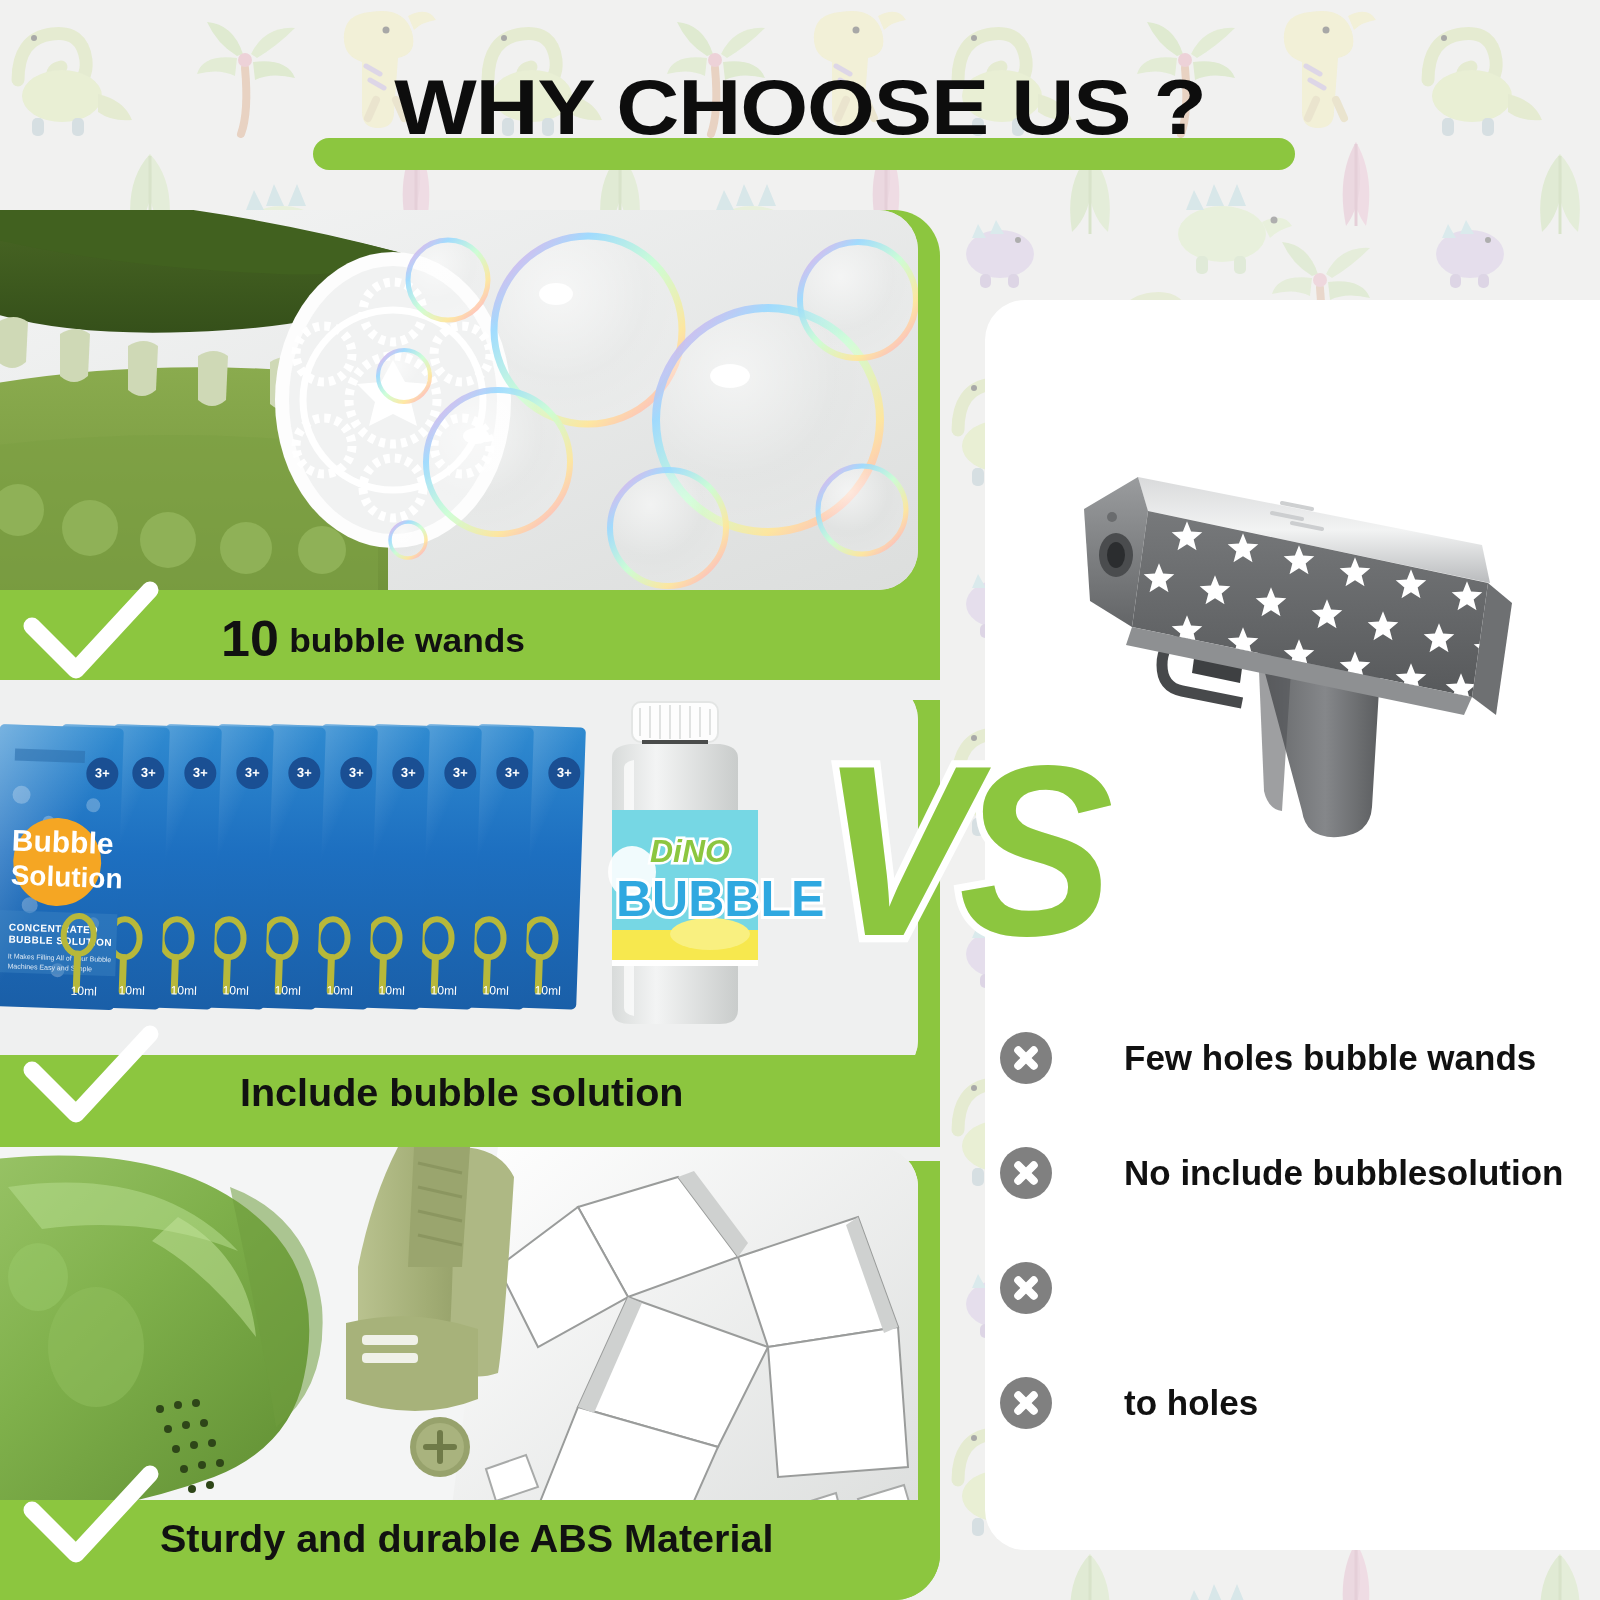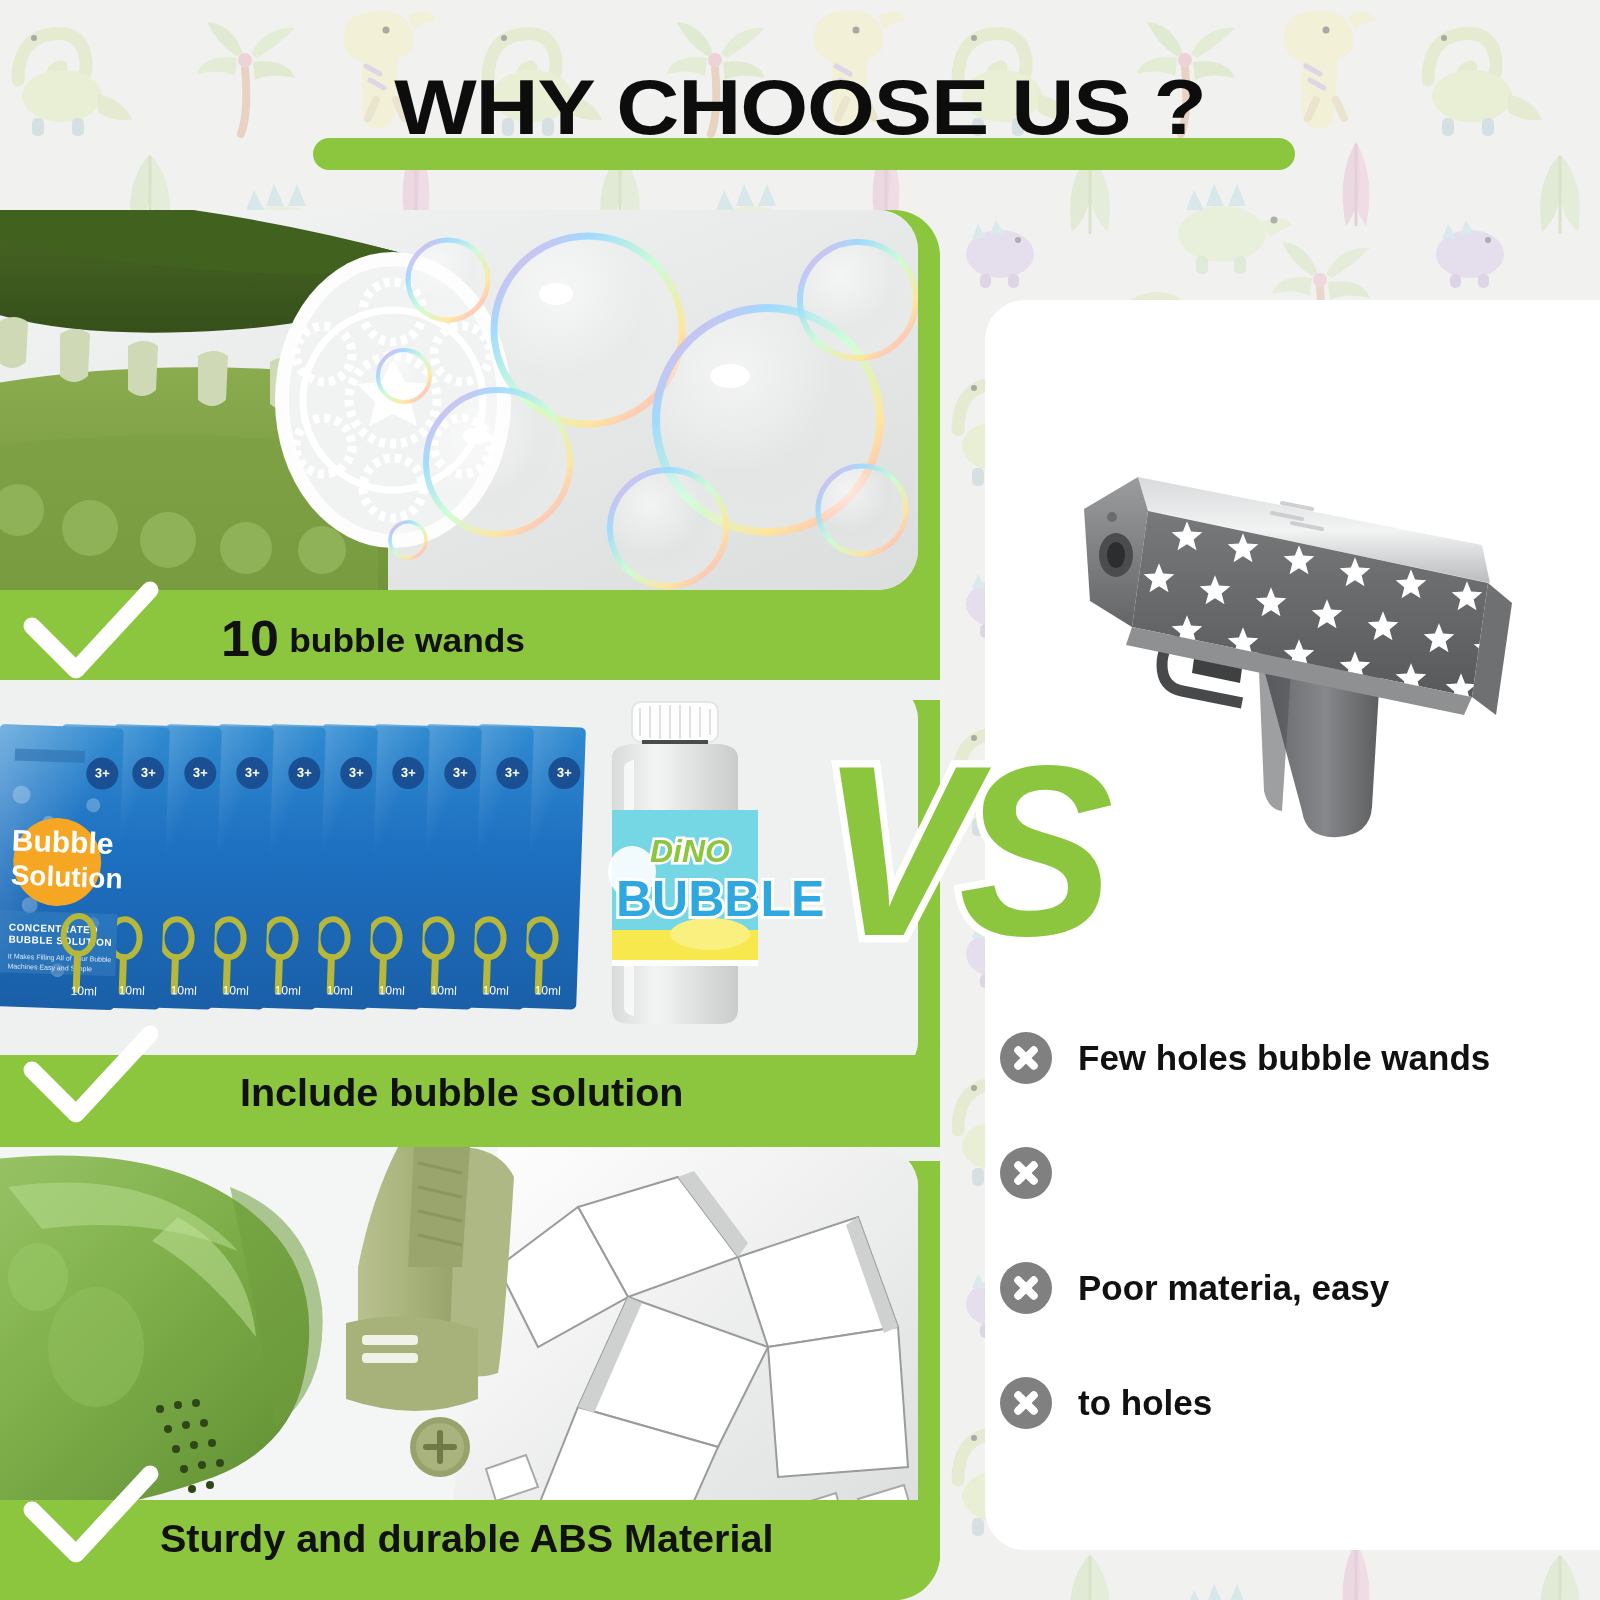--- a/index.html
+++ b/index.html
@@ -86,21 +86,21 @@
   .con-icon{
     width:52px;height:52px;border-radius:50%;background:#808080;
     flex:0 0 52px;position:relative;margin-right:26px;
   }
   .con-icon:before,.con-icon:after{
     content:"";position:absolute;left:50%;top:50%;width:30px;height:8px;
     background:#fff;border-radius:4px;
   }
   .con-icon:before{transform:translate(-50%,-50%) rotate(45deg);}
   .con-icon:after{transform:translate(-50%,-50%) rotate(-45deg);}
-  .con-text{font-size:35px;font-weight:bold;color:#111;white-space:nowrap;}
+  .con-text{font-size:35px;font-weight:bold;color:#111;white-space:nowrap;margin-left:46px;}
 
   
   #vs{
     position:absolute;left:820px;top:735px;z-index:20;
     font-size:232px;font-weight:bold;line-height:1;color:#8cc63f;
     -webkit-text-stroke:14px #ffffff;paint-order:stroke fill;
     letter-spacing:-16px;font-style:italic;
     transform:scaleY(1.05);
   }
   #vs span{display:block;}
@@ -275,24 +275,24 @@
 </svg>
 </div>
 
 <div id="cons-list">
   <div class="con-row">
     <div class="con-icon"></div>
     <div class="con-text">Few holes bubble wands</div>
   </div>
   <div class="con-row">
     <div class="con-icon"></div>
+    <div class="con-text">No include bubblesolution</div>
   </div>
   <div class="con-row">
     <div class="con-icon"></div>
-    <div class="con-text">Poor materia, easy</div>
   </div>
   <div class="con-row">
     <div class="con-icon"></div>
     <div class="con-text">to holes</div>
   </div>
 </div>
 
 <div id="left-panel">
 
   <div class="photo" id="photo-wands">

